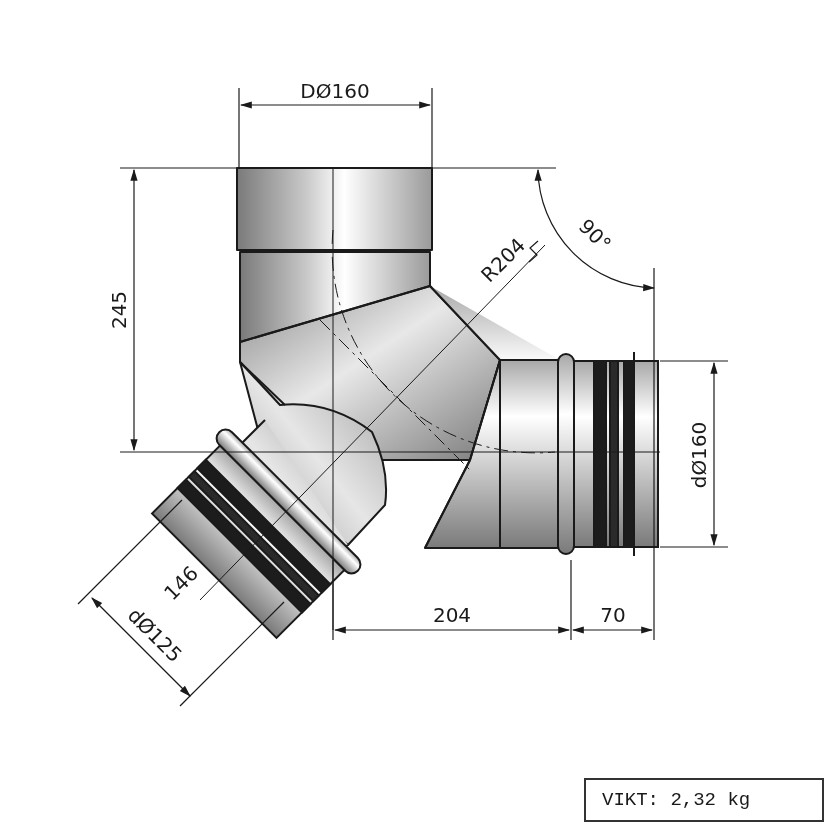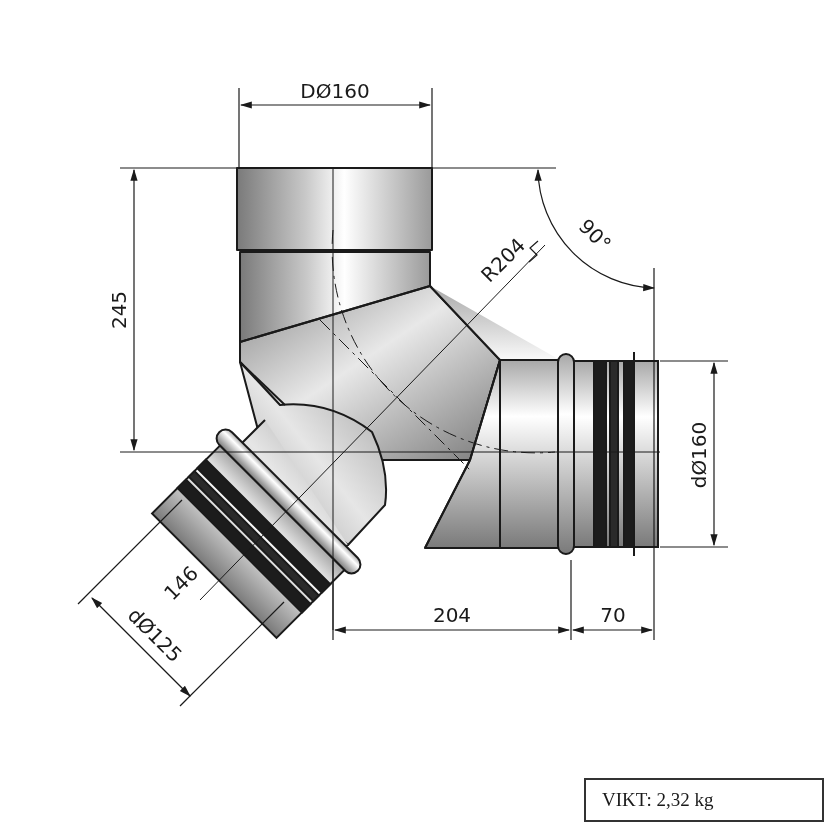--- a/index.html
+++ b/index.html
@@ -1,20 +1,20 @@
 <!DOCTYPE html>
 <html><head>
 <meta charset="utf-8">
 <style>
   html, body { margin:0; padding:0; background:#ffffff; }
   body { width:840px; height:840px; position:relative; overflow:hidden; font-family:"DejaVu Sans", sans-serif; }
   svg { position:absolute; left:0; top:0; }
   .dimtext { font-family:"DejaVu Sans", sans-serif; font-size:20px; fill:#1a1a1a; }
   .weight-box { position:absolute; left:584px; top:778px; width:240px; height:44px; border:2px solid #333; box-sizing:border-box; }
-  .weight-text { position:absolute; left:16px; top:9px; font-family:Liberation Serif, serif; font-size:19px; color:#1a1a1a; white-space:pre; }
+  .weight-text { position:absolute; left:16px; top:9px; font-family:Liberation Mono, monospace; font-size:19px; color:#1a1a1a; white-space:pre; }
 </style>
 </head>
 <body>
 
 <svg width="840" height="840" viewBox="0 0 840 840">
   <defs>
     <linearGradient id="gV" x1="0" y1="0" x2="1" y2="0">
       <stop offset="0" stop-color="#7a7a7a"></stop>
       <stop offset="0.35" stop-color="#c8c8c8"></stop>
       <stop offset="0.55" stop-color="#ffffff"></stop>

